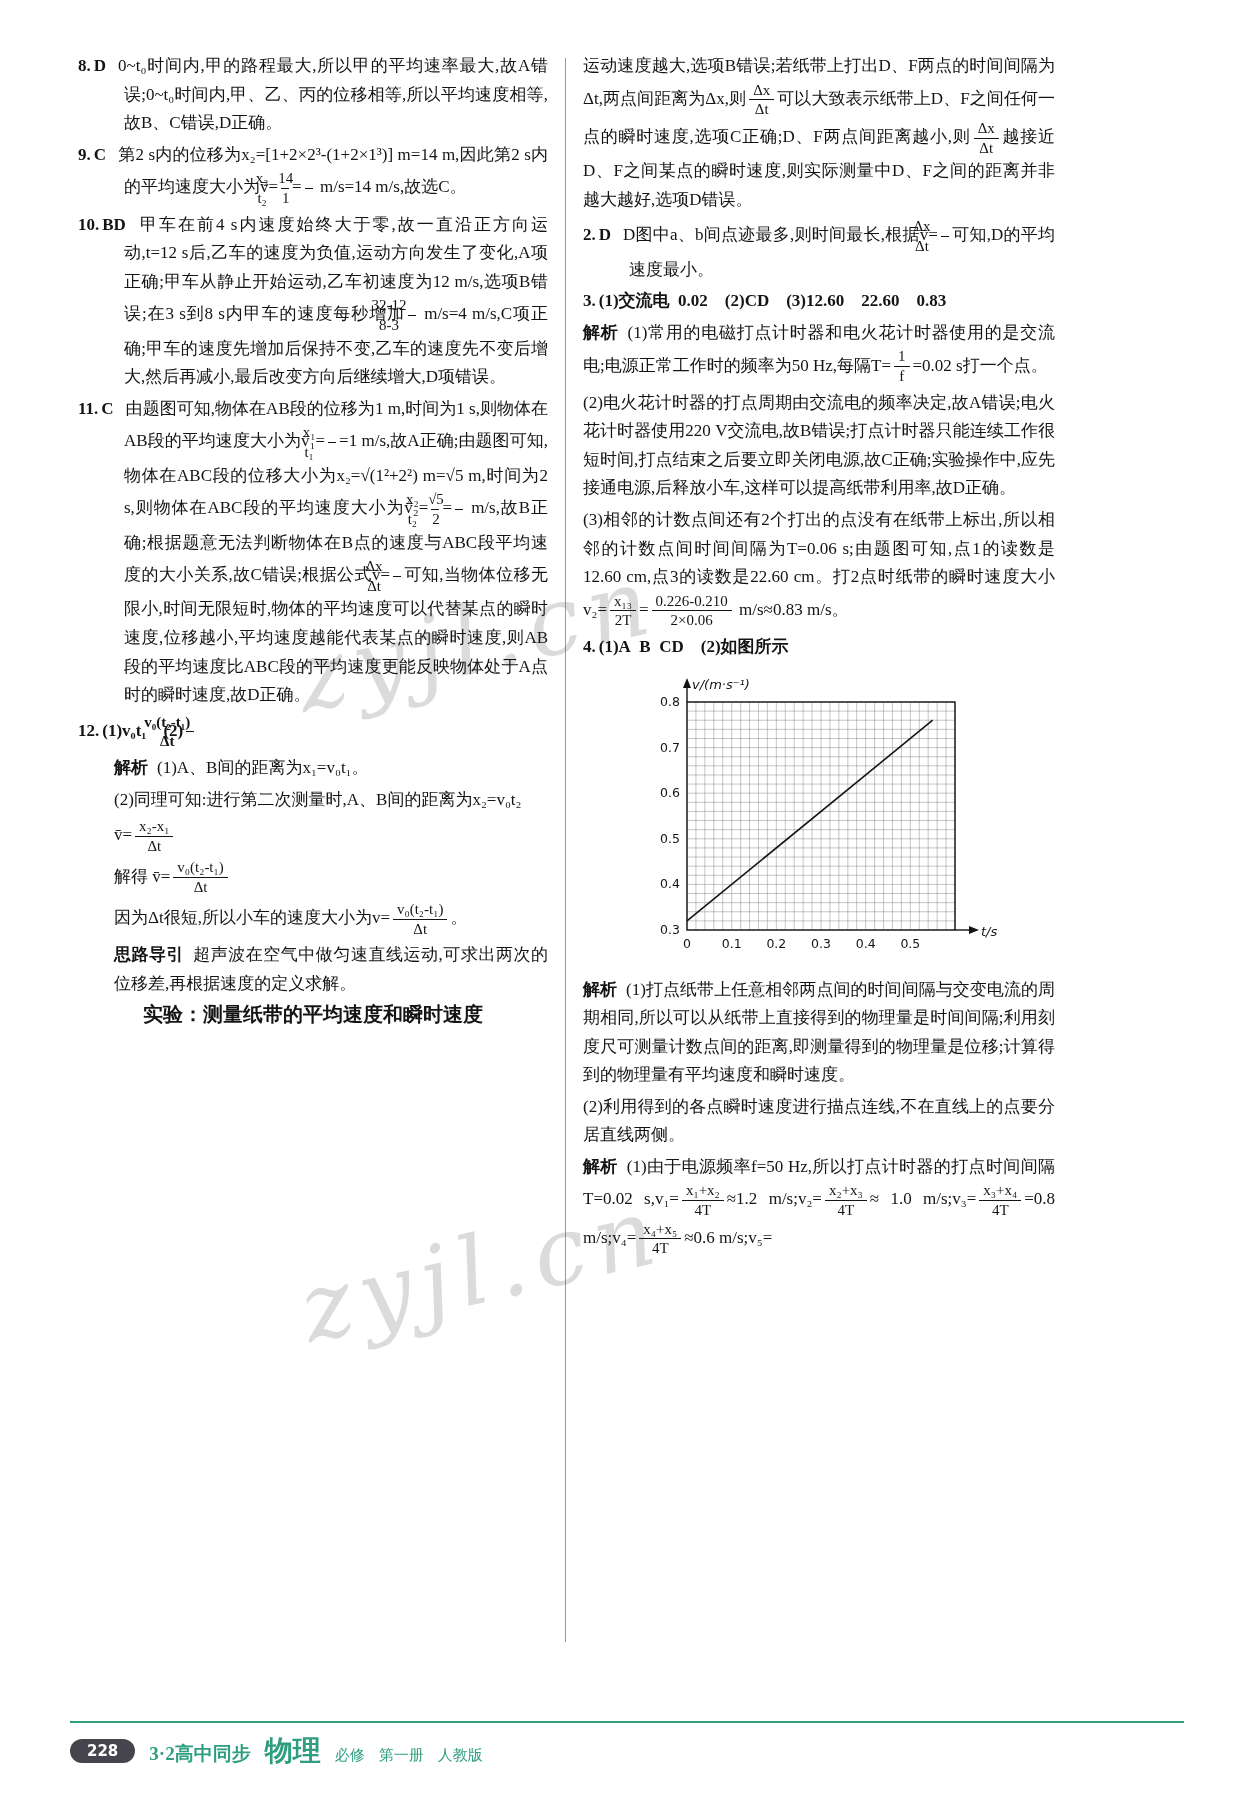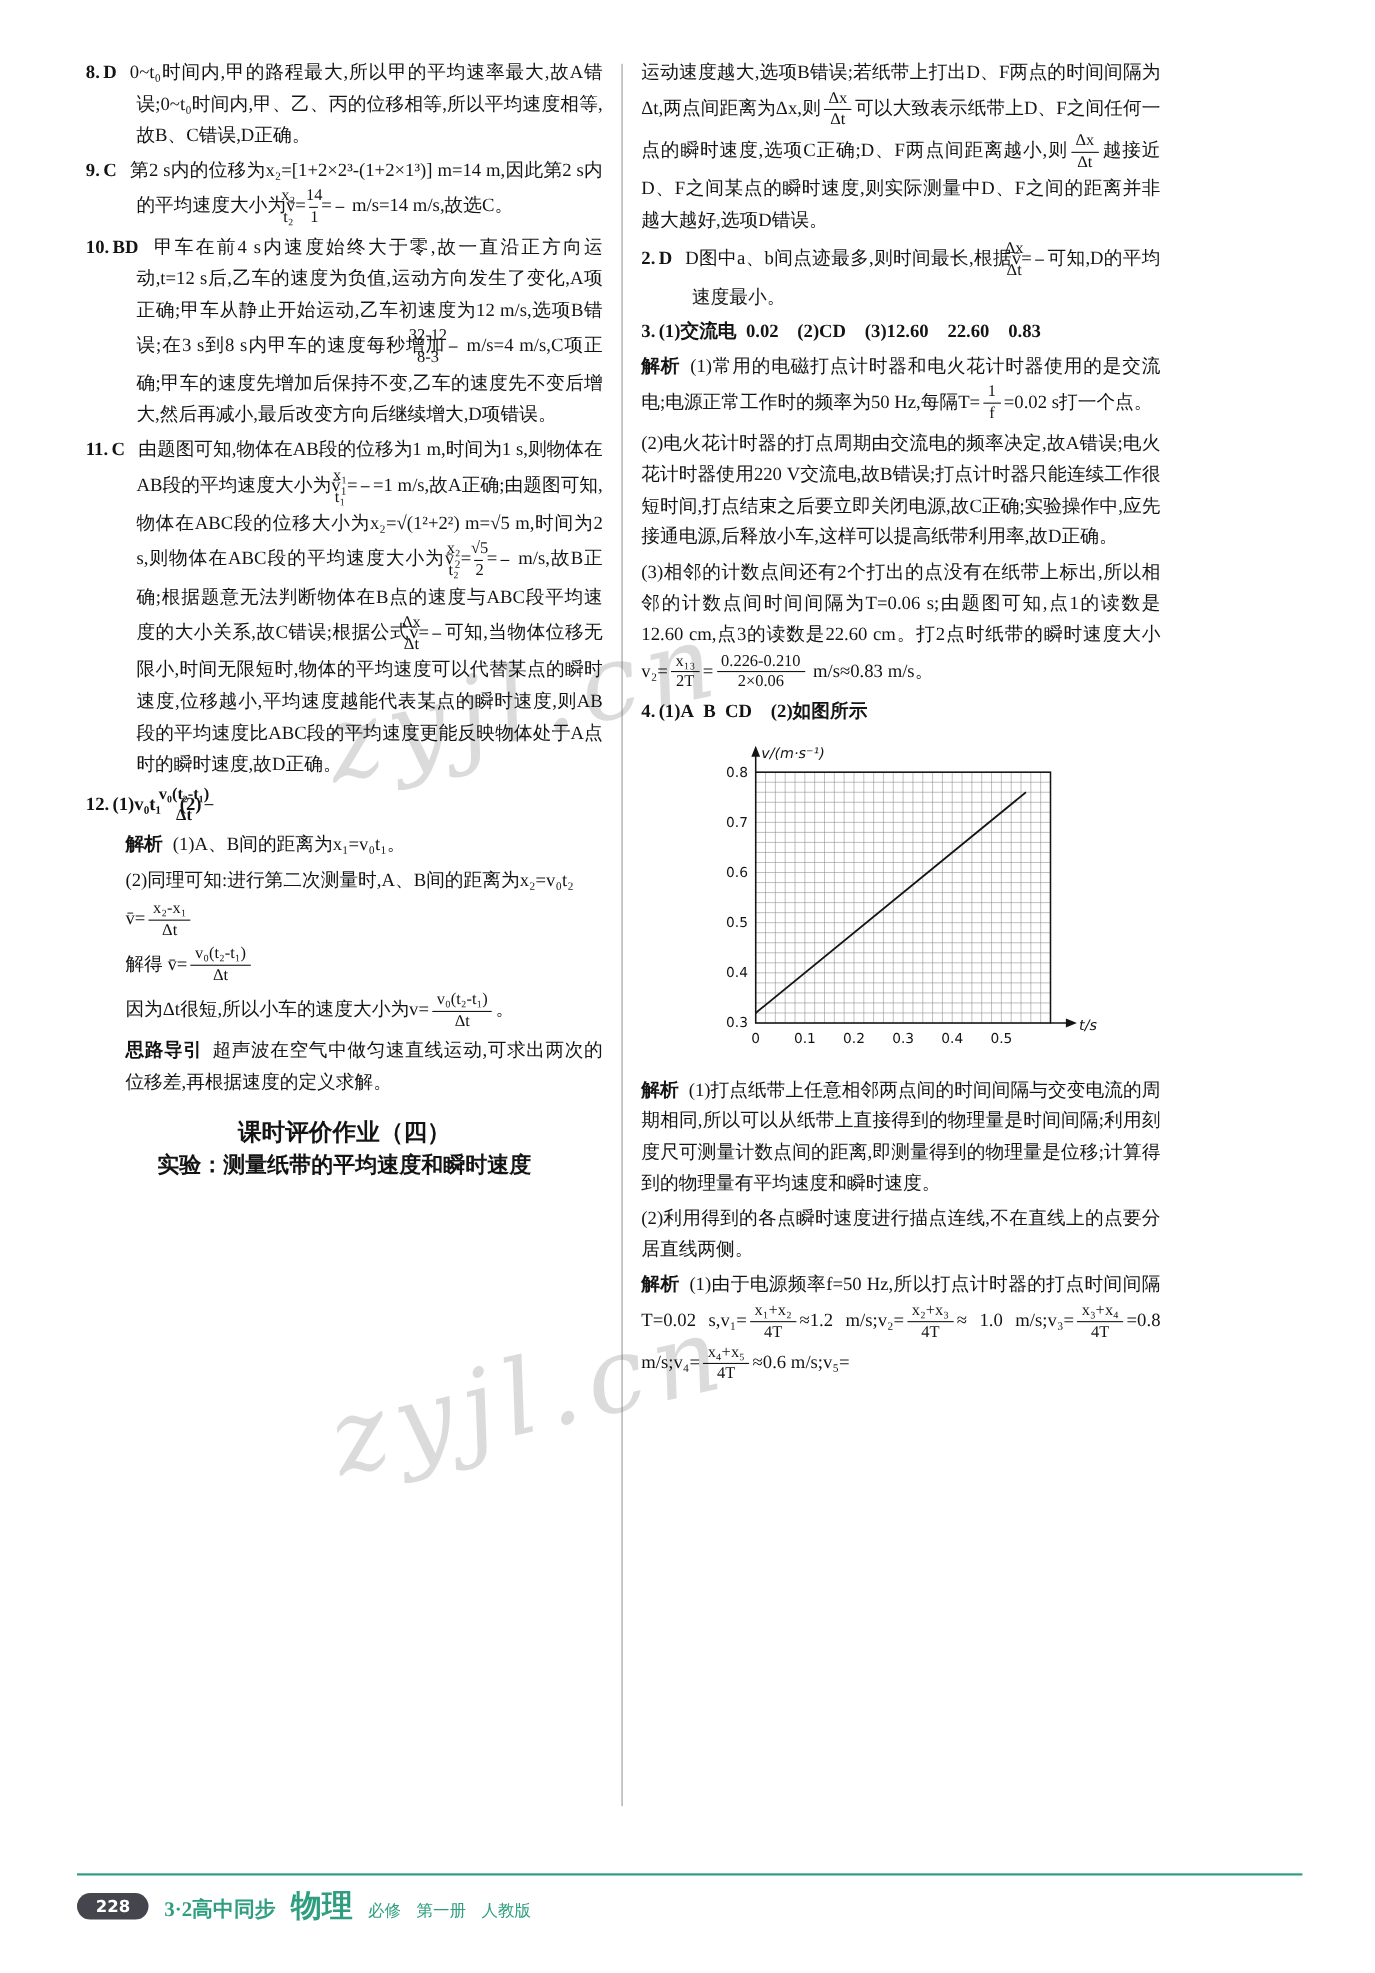--- a/index.html
+++ b/index.html
@@ -43,21 +43,21 @@
   .watermark {
     position:absolute; z-index:1; pointer-events:none;
     font-family:"DejaVu Serif",serif; font-style:italic;
     font-size:94px; letter-spacing:9px; color:rgba(105,105,105,0.24);
     transform:rotate(-13deg); white-space:nowrap;
   }
   .wm-1 { left:292px; top:585px; }
   .wm-2 { left:298px; top:1215px; }
 
   footer.footer {
-    position:absolute; left:70px; right:66px; bottom:42px; z-index:3;
+    position:absolute; left:70px; right:66px; bottom:24px; z-index:3;
     border-top:2.5px solid #2f9e7f; padding-top:9px;
     display:flex; align-items:baseline; gap:14px; color:#2f9e7f;
   }
   .page-badge {
     background:#45454d; color:#ffffff; border-radius:13px;
     padding:3px 17px; font-size:15px; font-weight:bold;
     font-family:"DejaVu Sans","Liberation Sans",sans-serif; align-self:center;
   }
   .f-series  { font-size:19px; font-weight:bold; }
   .f-subject { font-size:28px; font-weight:bold; }
@@ -84,21 +84,20 @@
       <p class="item"><b class="qnum">11.</b><b class="qans">C</b><span class="qtext">由题图可知,物体在AB段的位移为1 m,时间为1 s,则物体在AB段的平均速度大小为v̄₁=<span class="frac"><span class="fn">x₁</span><span class="fd">t₁</span></span>=1 m/s,故A正确;由题图可知,物体在ABC段的位移大小为x₂=√(1²+2²) m=√5 m,时间为2 s,则物体在ABC段的平均速度大小为v̄₂=<span class="frac"><span class="fn">x₂</span><span class="fd">t₂</span></span>=<span class="frac"><span class="fn">√5</span><span class="fd">2</span></span> m/s,故B正确;根据题意无法判断物体在B点的速度与ABC段平均速度的大小关系,故C错误;根据公式v̄=<span class="frac"><span class="fn">Δx</span><span class="fd">Δt</span></span>可知,当物体位移无限小,时间无限短时,物体的平均速度可以代替某点的瞬时速度,位移越小,平均速度越能代表某点的瞬时速度,则AB段的平均速度比ABC段的平均速度更能反映物体处于A点时的瞬时速度,故D正确。</span></p>
 
       <p class="item"><b class="qnum">12.</b><b class="qans">(1)v₀t₁  (2)<span class="frac"><span class="fn">v₀(t₂-t₁)</span><span class="fd">Δt</span></span></b></p>
       <p class="sub"><b class="lbl">解析</b><span>(1)A、B间的距离为x₁=v₀t₁。</span></p>
       <p class="sub"><span>(2)同理可知:进行第二次测量时,A、B间的距离为x₂=v₀t₂</span></p>
       <p class="sub"><span>v̄=<span class="frac"><span class="fn">x₂-x₁</span><span class="fd">Δt</span></span></span></p>
       <p class="sub"><span>解得 v̄=<span class="frac"><span class="fn">v₀(t₂-t₁)</span><span class="fd">Δt</span></span></span></p>
       <p class="sub"><span>因为Δt很短,所以小车的速度大小为v=<span class="frac"><span class="fn">v₀(t₂-t₁)</span><span class="fd">Δt</span></span>。</span></p>
       <p class="sub"><b class="lbl">思路导引</b><span>超声波在空气中做匀速直线运动,可求出两次的位移差,再根据速度的定义求解。</span></p>
 
-      <h2 class="section-title">课时评价作业（四）</h2>
       <h3 class="section-subtitle">实验：测量纸带的平均速度和瞬时速度</h3>
 
 
     </div>
 
     <div class="col-divider"></div>
 
     <div class="col col-right">
 
       <p class="sub"><span>运动速度越大,选项B错误;若纸带上打出D、F两点的时间间隔为Δt,两点间距离为Δx,则<span class="frac"><span class="fn">Δx</span><span class="fd">Δt</span></span>可以大致表示纸带上D、F之间任何一点的瞬时速度,选项C正确;D、F两点间距离越小,则<span class="frac"><span class="fn">Δx</span><span class="fd">Δt</span></span>越接近D、F之间某点的瞬时速度,则实际测量中D、F之间的距离并非越大越好,选项D错误。</span></p>

